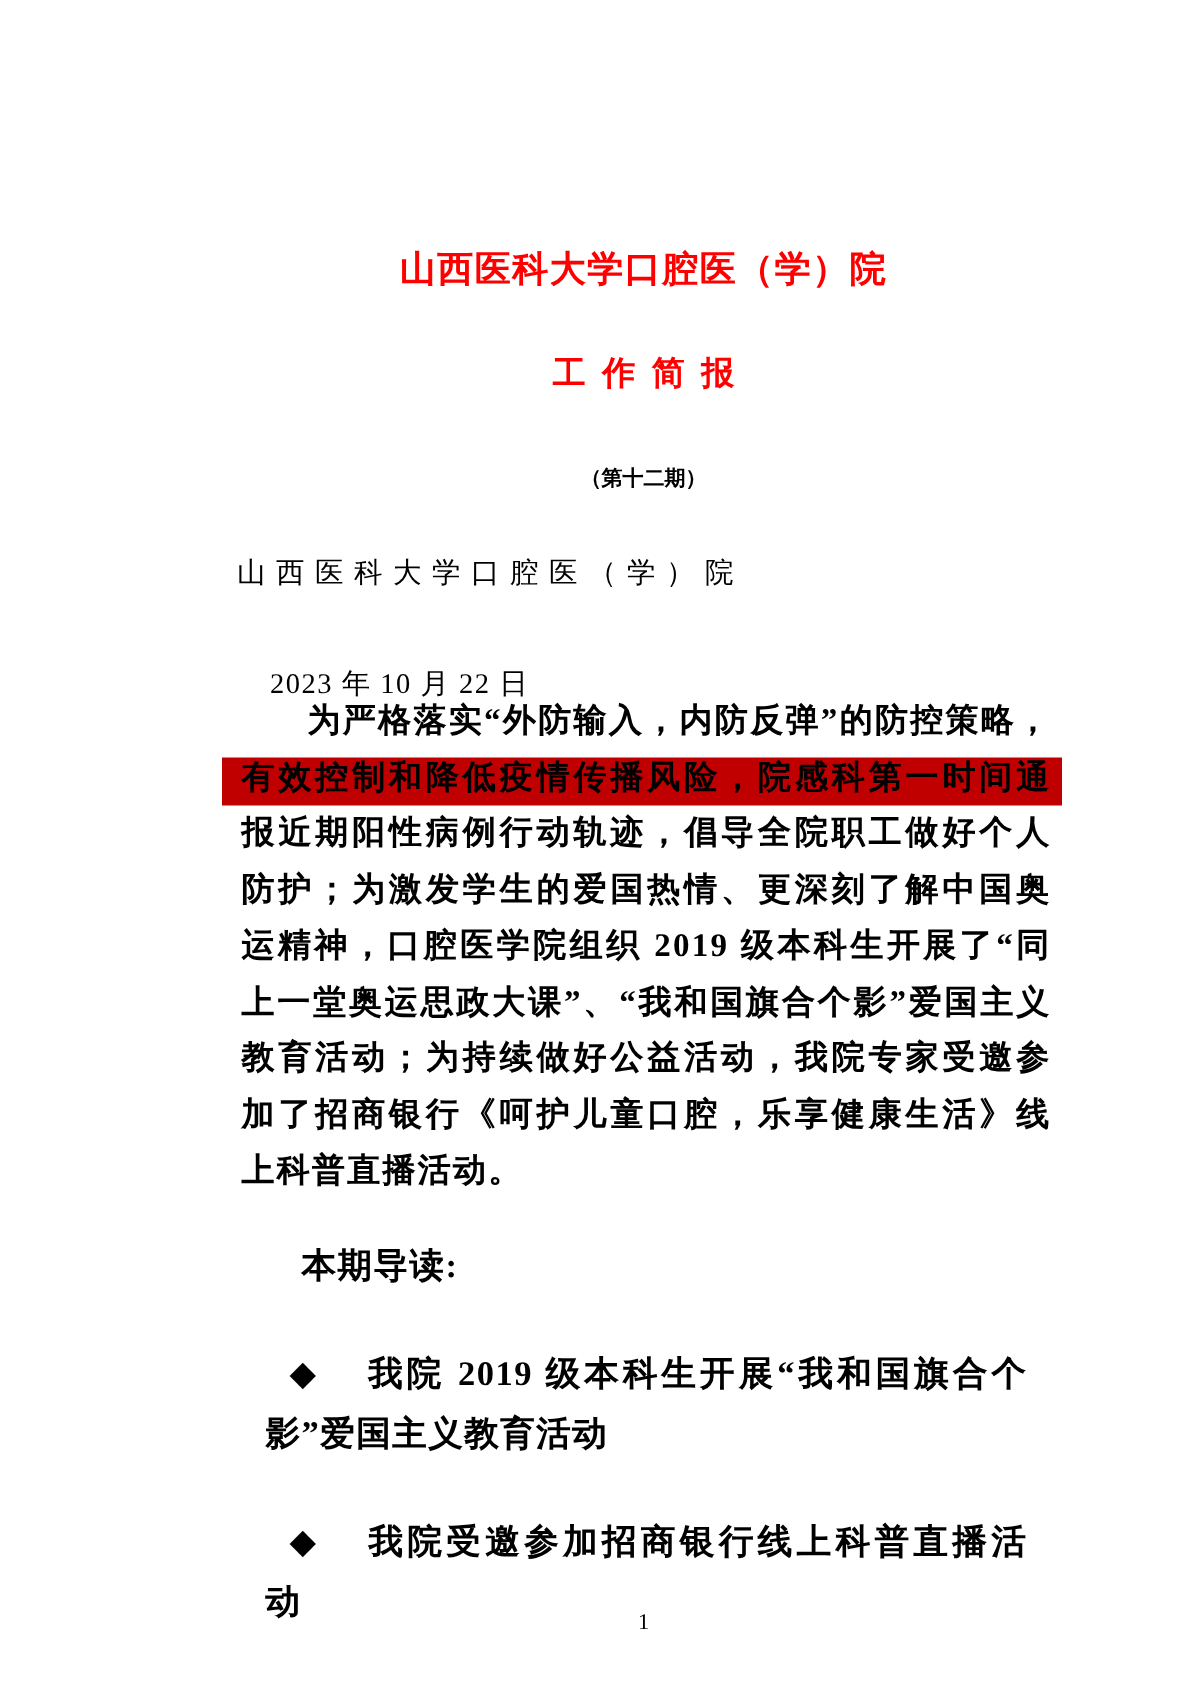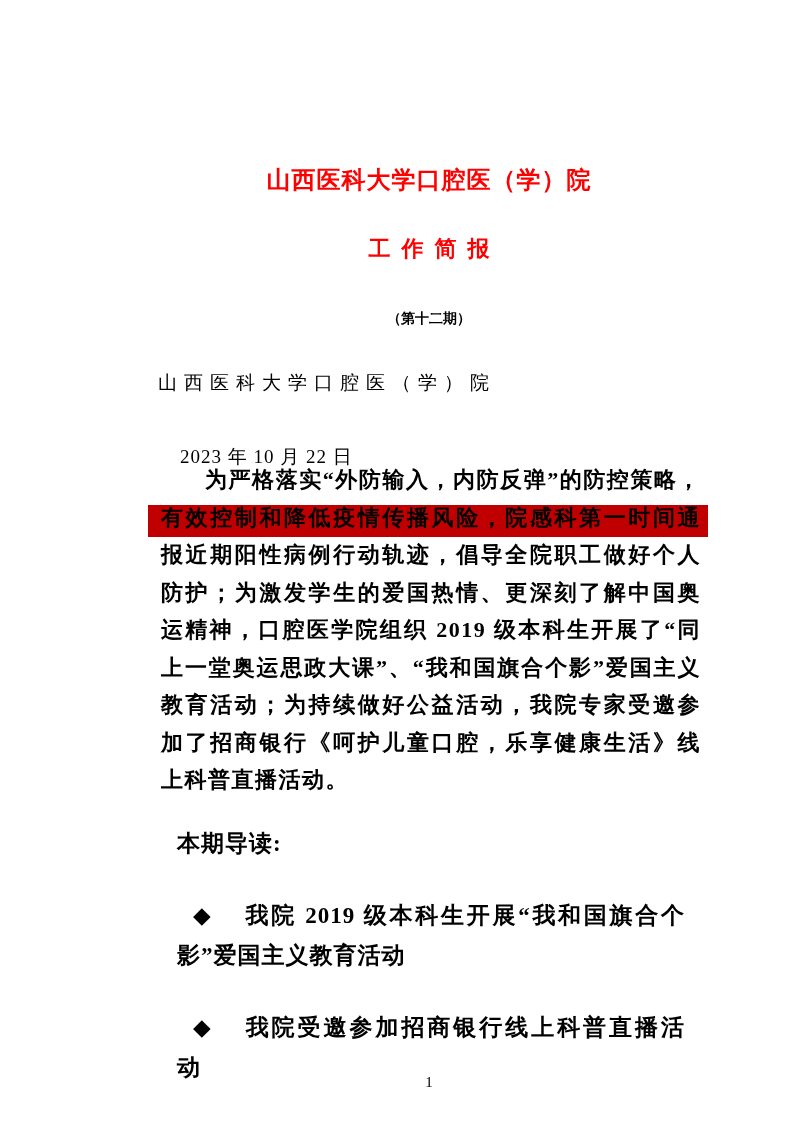--- a/index.html
+++ b/index.html
@@ -96,21 +96,21 @@
   .digest {
     position: absolute;
     top: 760px;
     left: 113px;
     width: 572px;
     font-weight: bold;
     font-size: 23px;
     line-height: 40px;
     letter-spacing: 1px;
   }
-  .digest .digest-head { text-align: left; }
+  .digest .digest-head { text-align: left; margin-left: 24px; }
   .digest .digest-item { text-align: justify; }
   .digest .bullet { display: inline; }
   
   .page-number {
     position: absolute;
     top: 1026px;
     left: 0;
     width: 794px;
     text-align: center;
     font-size: 15px;

